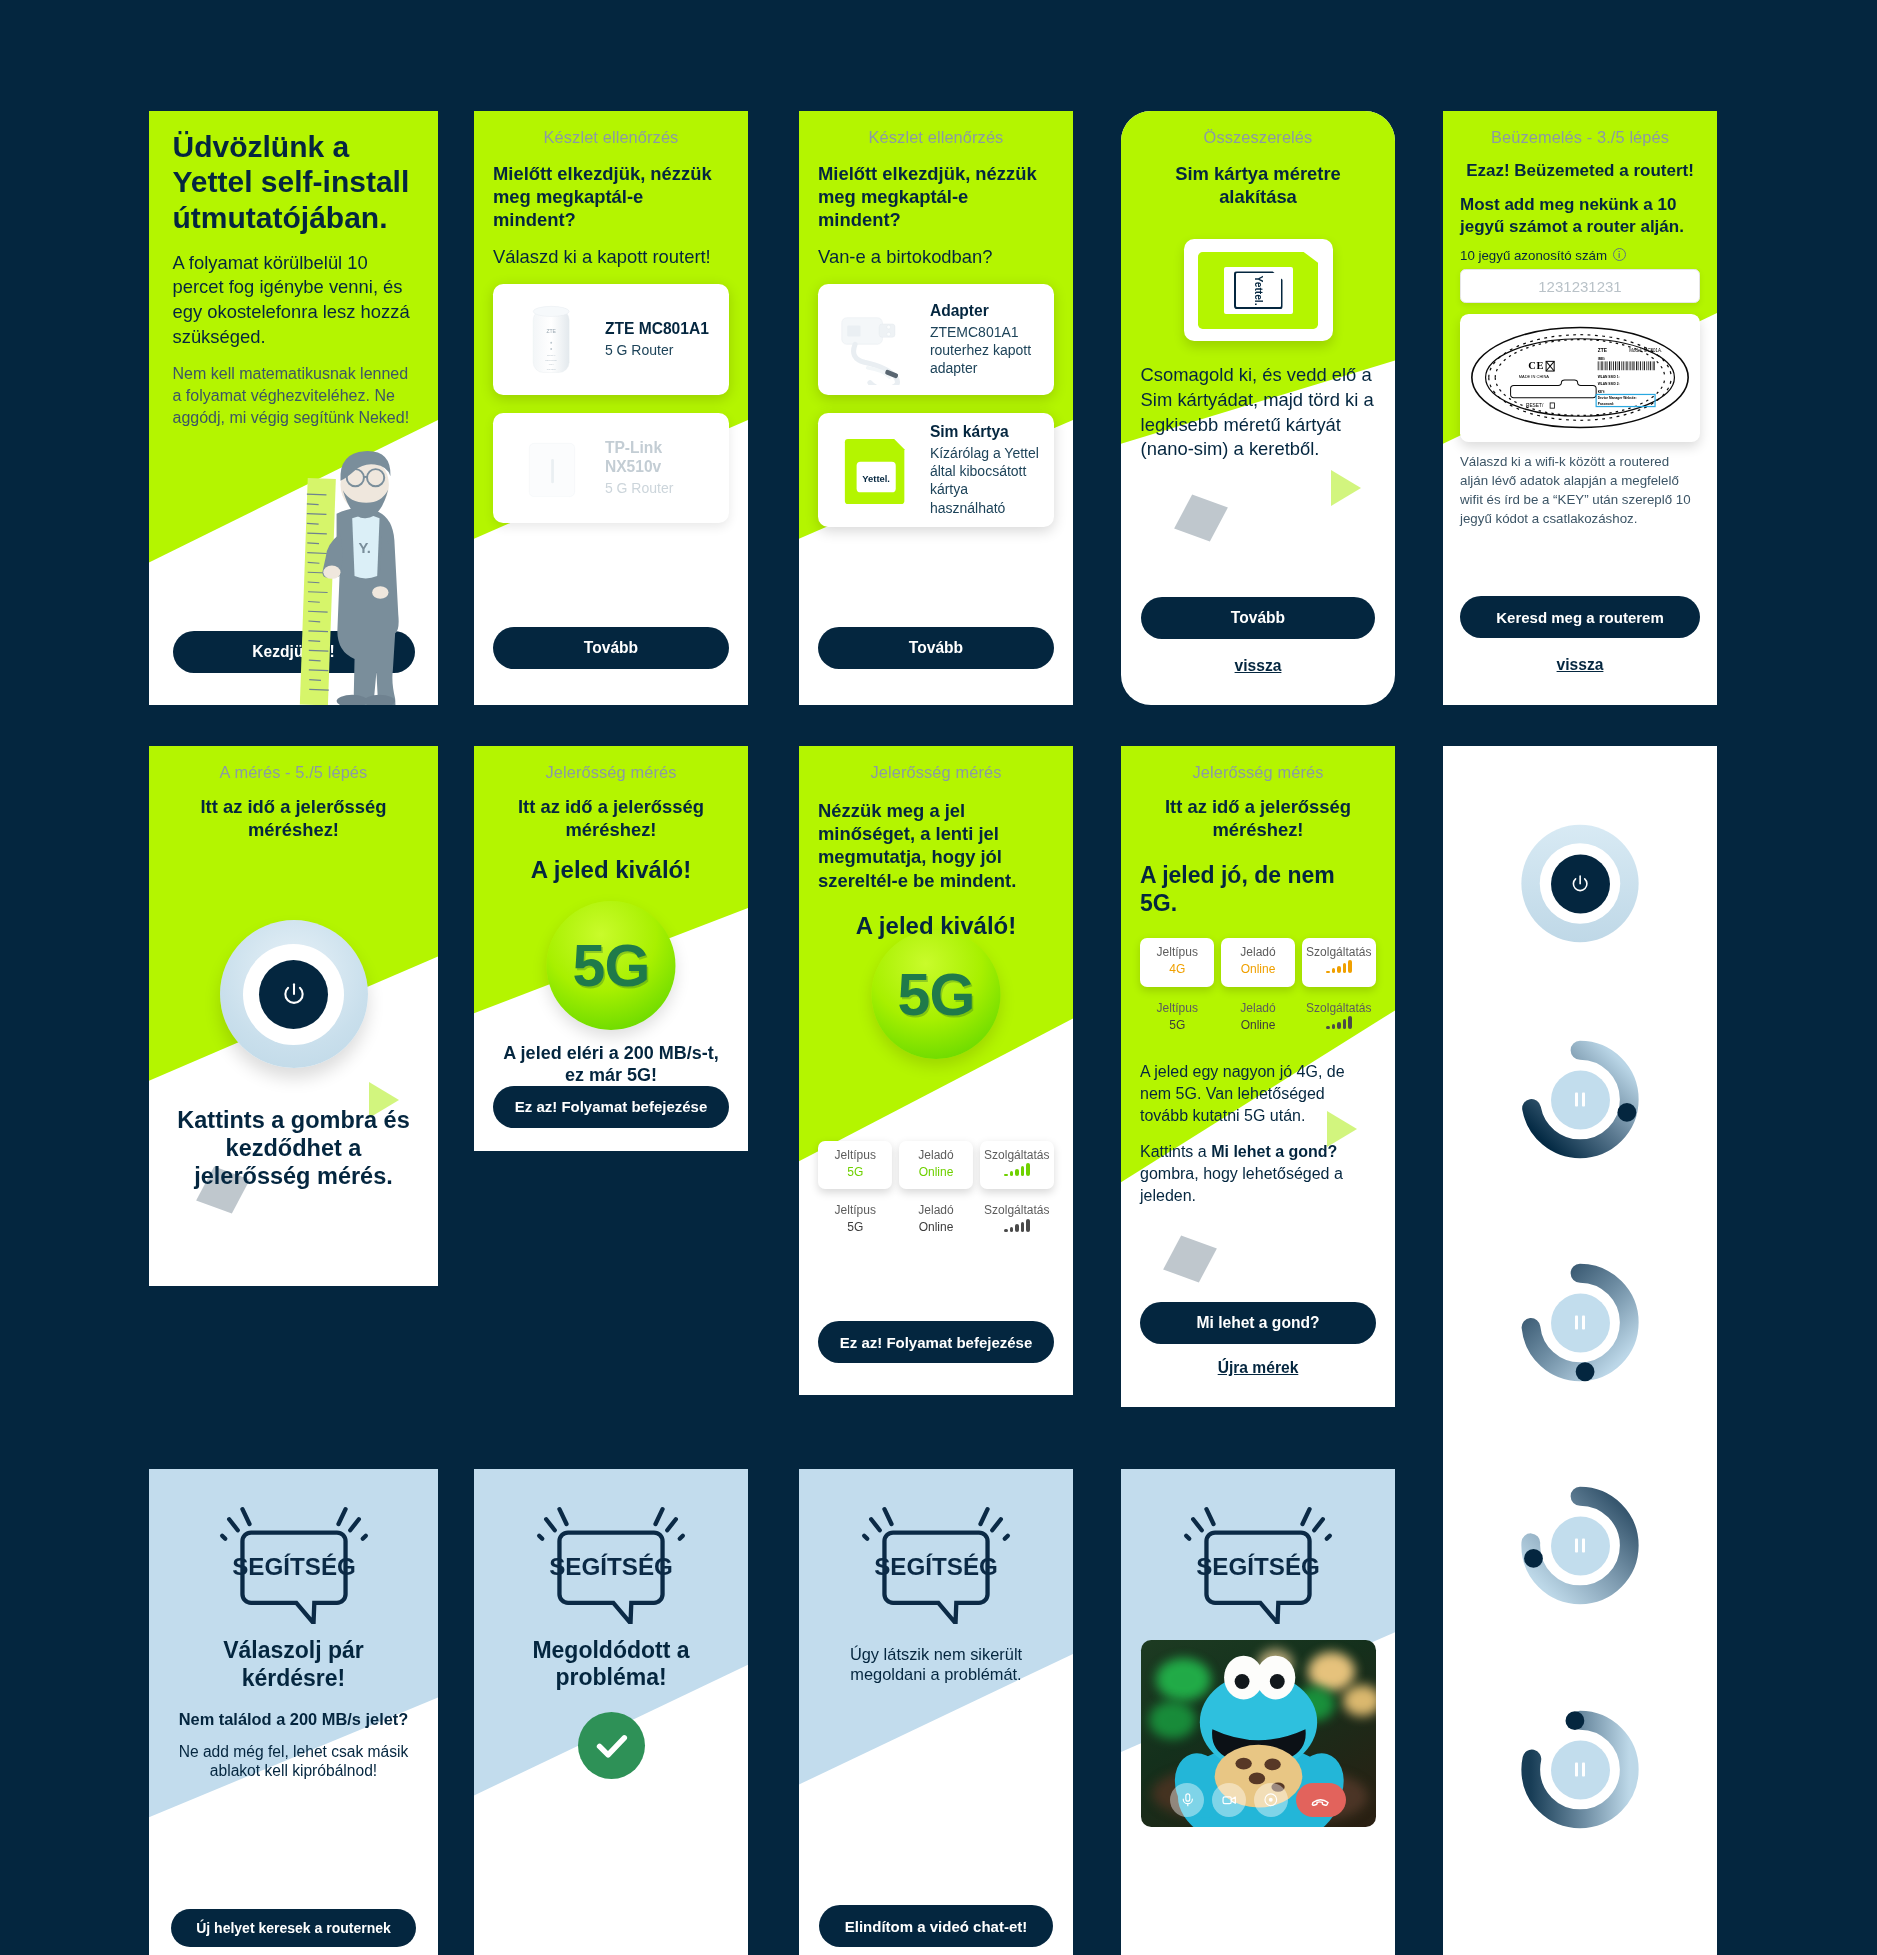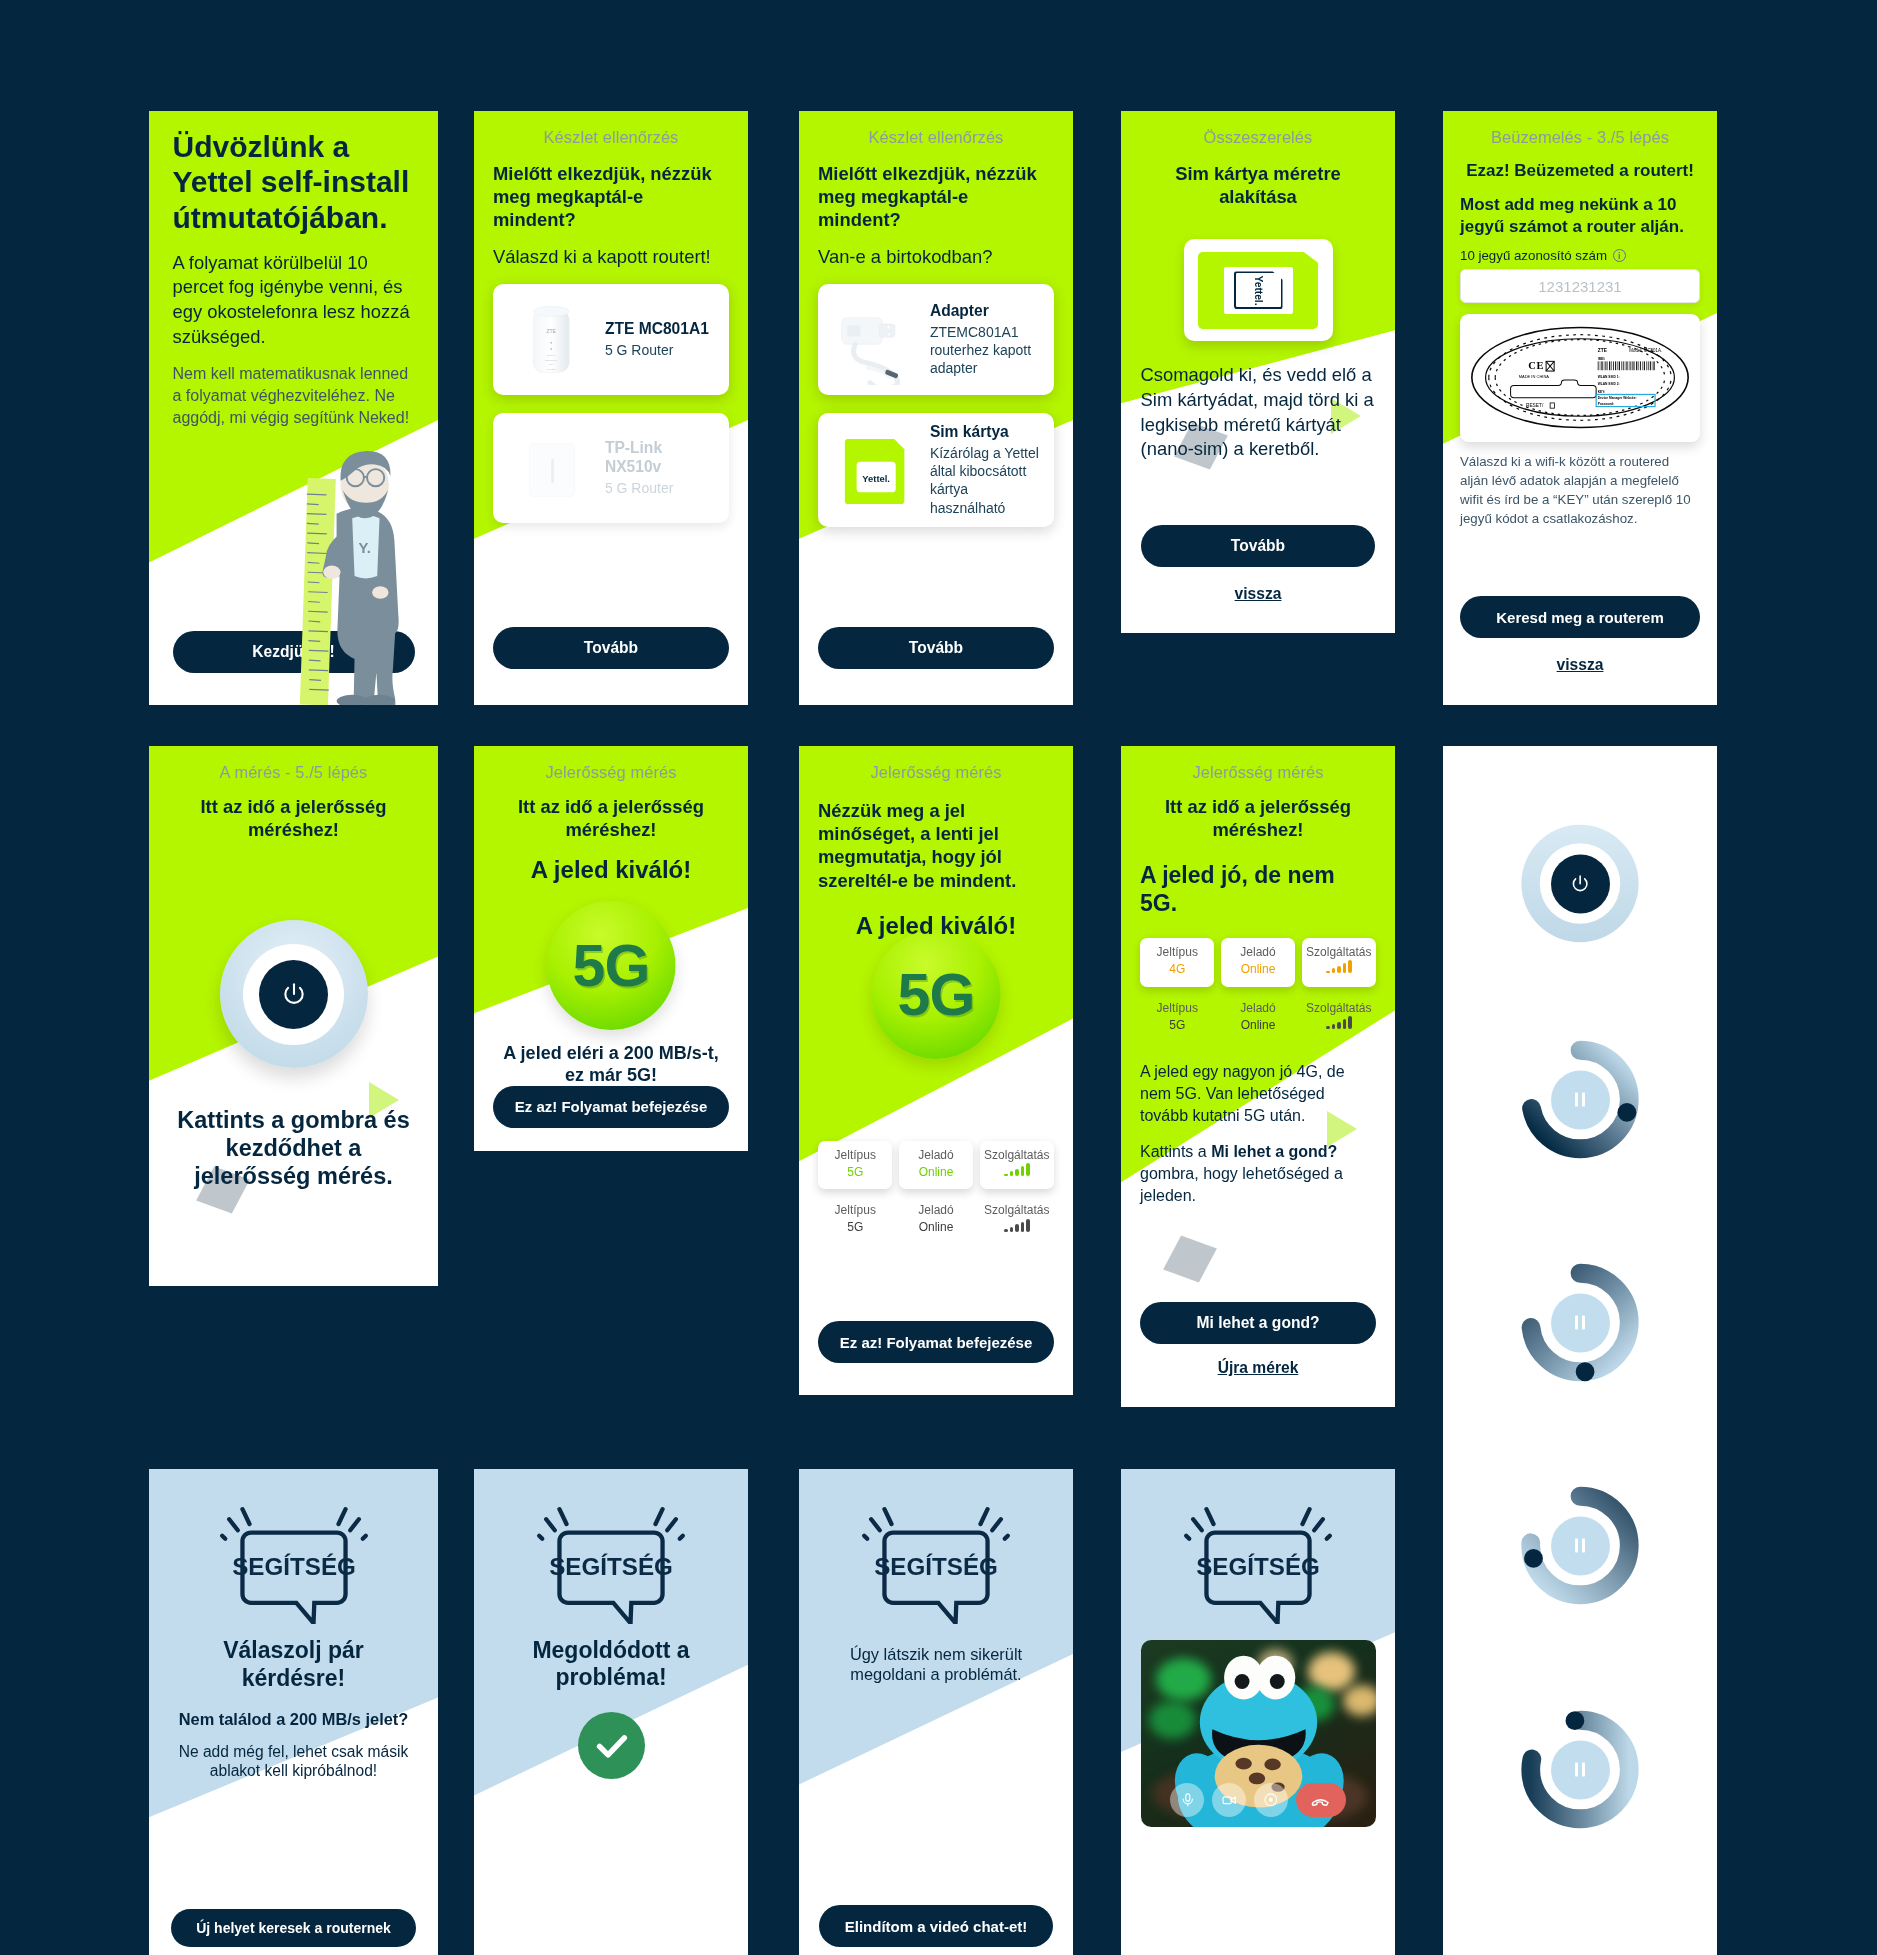--- a/index.html
+++ b/index.html
@@ -190,21 +190,21 @@
 
   
   .labelcard {
     position: relative; z-index: 3;
     background: #fff; border-radius: 8.6px;
     box-shadow: 0 4.7px 11.7px rgba(0,0,0,.14);
     padding: 7px; margin-top: 10.2px;
   }
 
   
-  .fieldlabel { font-size: 13.3px; color: #04263f; display:flex; align-items:center; gap: 5.5px; padding-top: 11px; position: relative; z-index: 3;}
+  .fieldlabel { font-size: 13.3px; color: #04263f; display:flex; align-items:flex-start; gap: 5.5px; padding-top: 11px; position: relative; z-index: 3;}
   .infodot {
     width: 13.3px; height: 13.3px; border: 1.2px solid #5d7480; border-radius: 50%;
     display:flex; align-items:center; justify-content:center;
     font-size: 8.6px; font-weight: 700; color: #5d7480;
   }
   .textinput {
     position: relative; z-index: 3;
     margin-top: 6.3px; height: 34px; background: #fff;
     border: 0.8px solid #e6e6e6; border-radius: 5.5px;
     box-shadow: 0 2.3px 6.3px rgba(0,0,0,.08);
@@ -392,21 +392,21 @@
           <div class="pname">Sim kártya</div>
           <div class="pdesc">Kízárólag a Yettel által kibocsátott kártya használható</div>
         </div>
       </div>
     </div>
     <div class="btnwrap" style="bottom:36px; left:19px; right:19px;">
       <div class="btn">Tovább</div>
     </div>
   </div>
 
-  <div class="card" style="left:1121px; top:111px; width:274px; height:522px;">
+  <div class="card" style="left:1121px; top:111px; width:274px; height:594px;border-radius:30px;">
     <div class="diag-green" style="--d1:42%; --d2:56%;"></div>
     <div class="inner" style="padding:0 19.6px;">
       <div class="eyebrow">Összeszerelés</div>
       <h2 class="htitle center">Sim kártya méretre alakítása</h2>
 
       <div class="simframe" style="margin-top:31px;">
         <div class="simmid">
           <div class="siminner">
             <div class="simnano">
                 <em>Yettel.</em>

